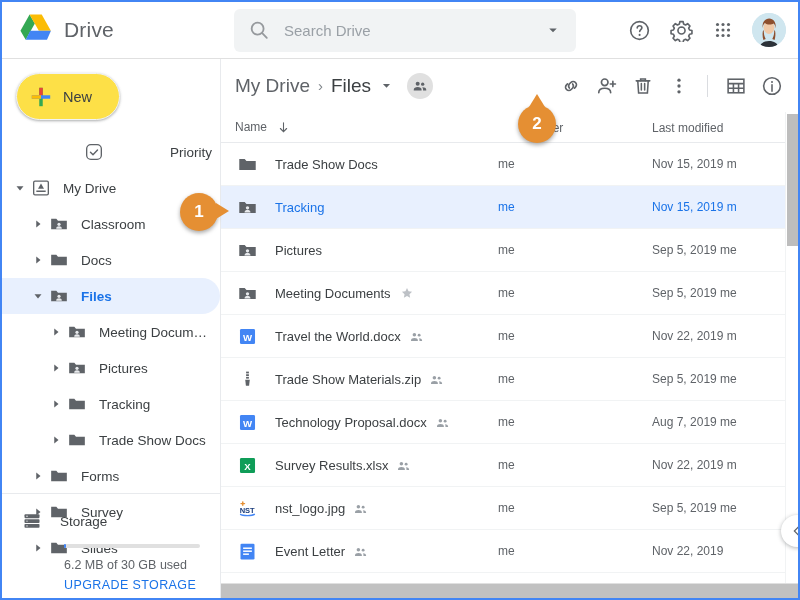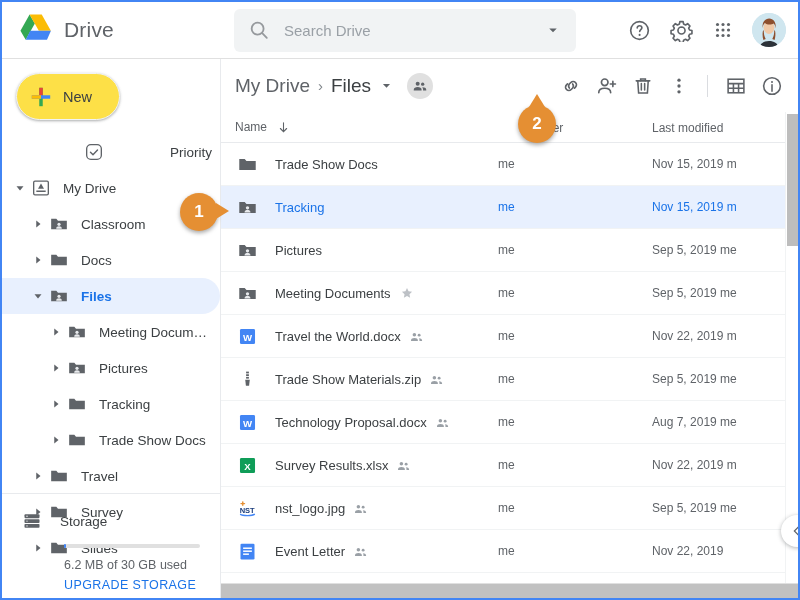--- a/index.html
+++ b/index.html
@@ -366,21 +366,21 @@
             <span class="twisty">
               <svg width="12" height="12" viewBox="0 0 24 24">
                 <path d="M8.5 5v14L17 12z" fill="#5f6368"></path>
               </svg>
             </span>
             <span class="nav-icon">
               <svg width="20" height="20" viewBox="0 0 24 24">
                 <path d="M2.6 5.8h6.2l2 2.2h10.6v10.4H2.6z" fill="#5f6368"></path>
               </svg>
             </span>
-            <span class="nav-label">Travel</span>
+            <span class="nav-label">Forms</span>
           </div>
           <div class="nav-row" style="padding-left: 26px;">
             <span class="twisty">
               <svg width="12" height="12" viewBox="0 0 24 24">
                 <path d="M8.5 5v14L17 12z" fill="#5f6368"></path>
               </svg>
             </span>
             <span class="nav-icon">
               <svg width="20" height="20" viewBox="0 0 24 24">
                 <path d="M2.6 5.8h6.2l2 2.2h10.6v10.4H2.6z" fill="#5f6368"></path>

